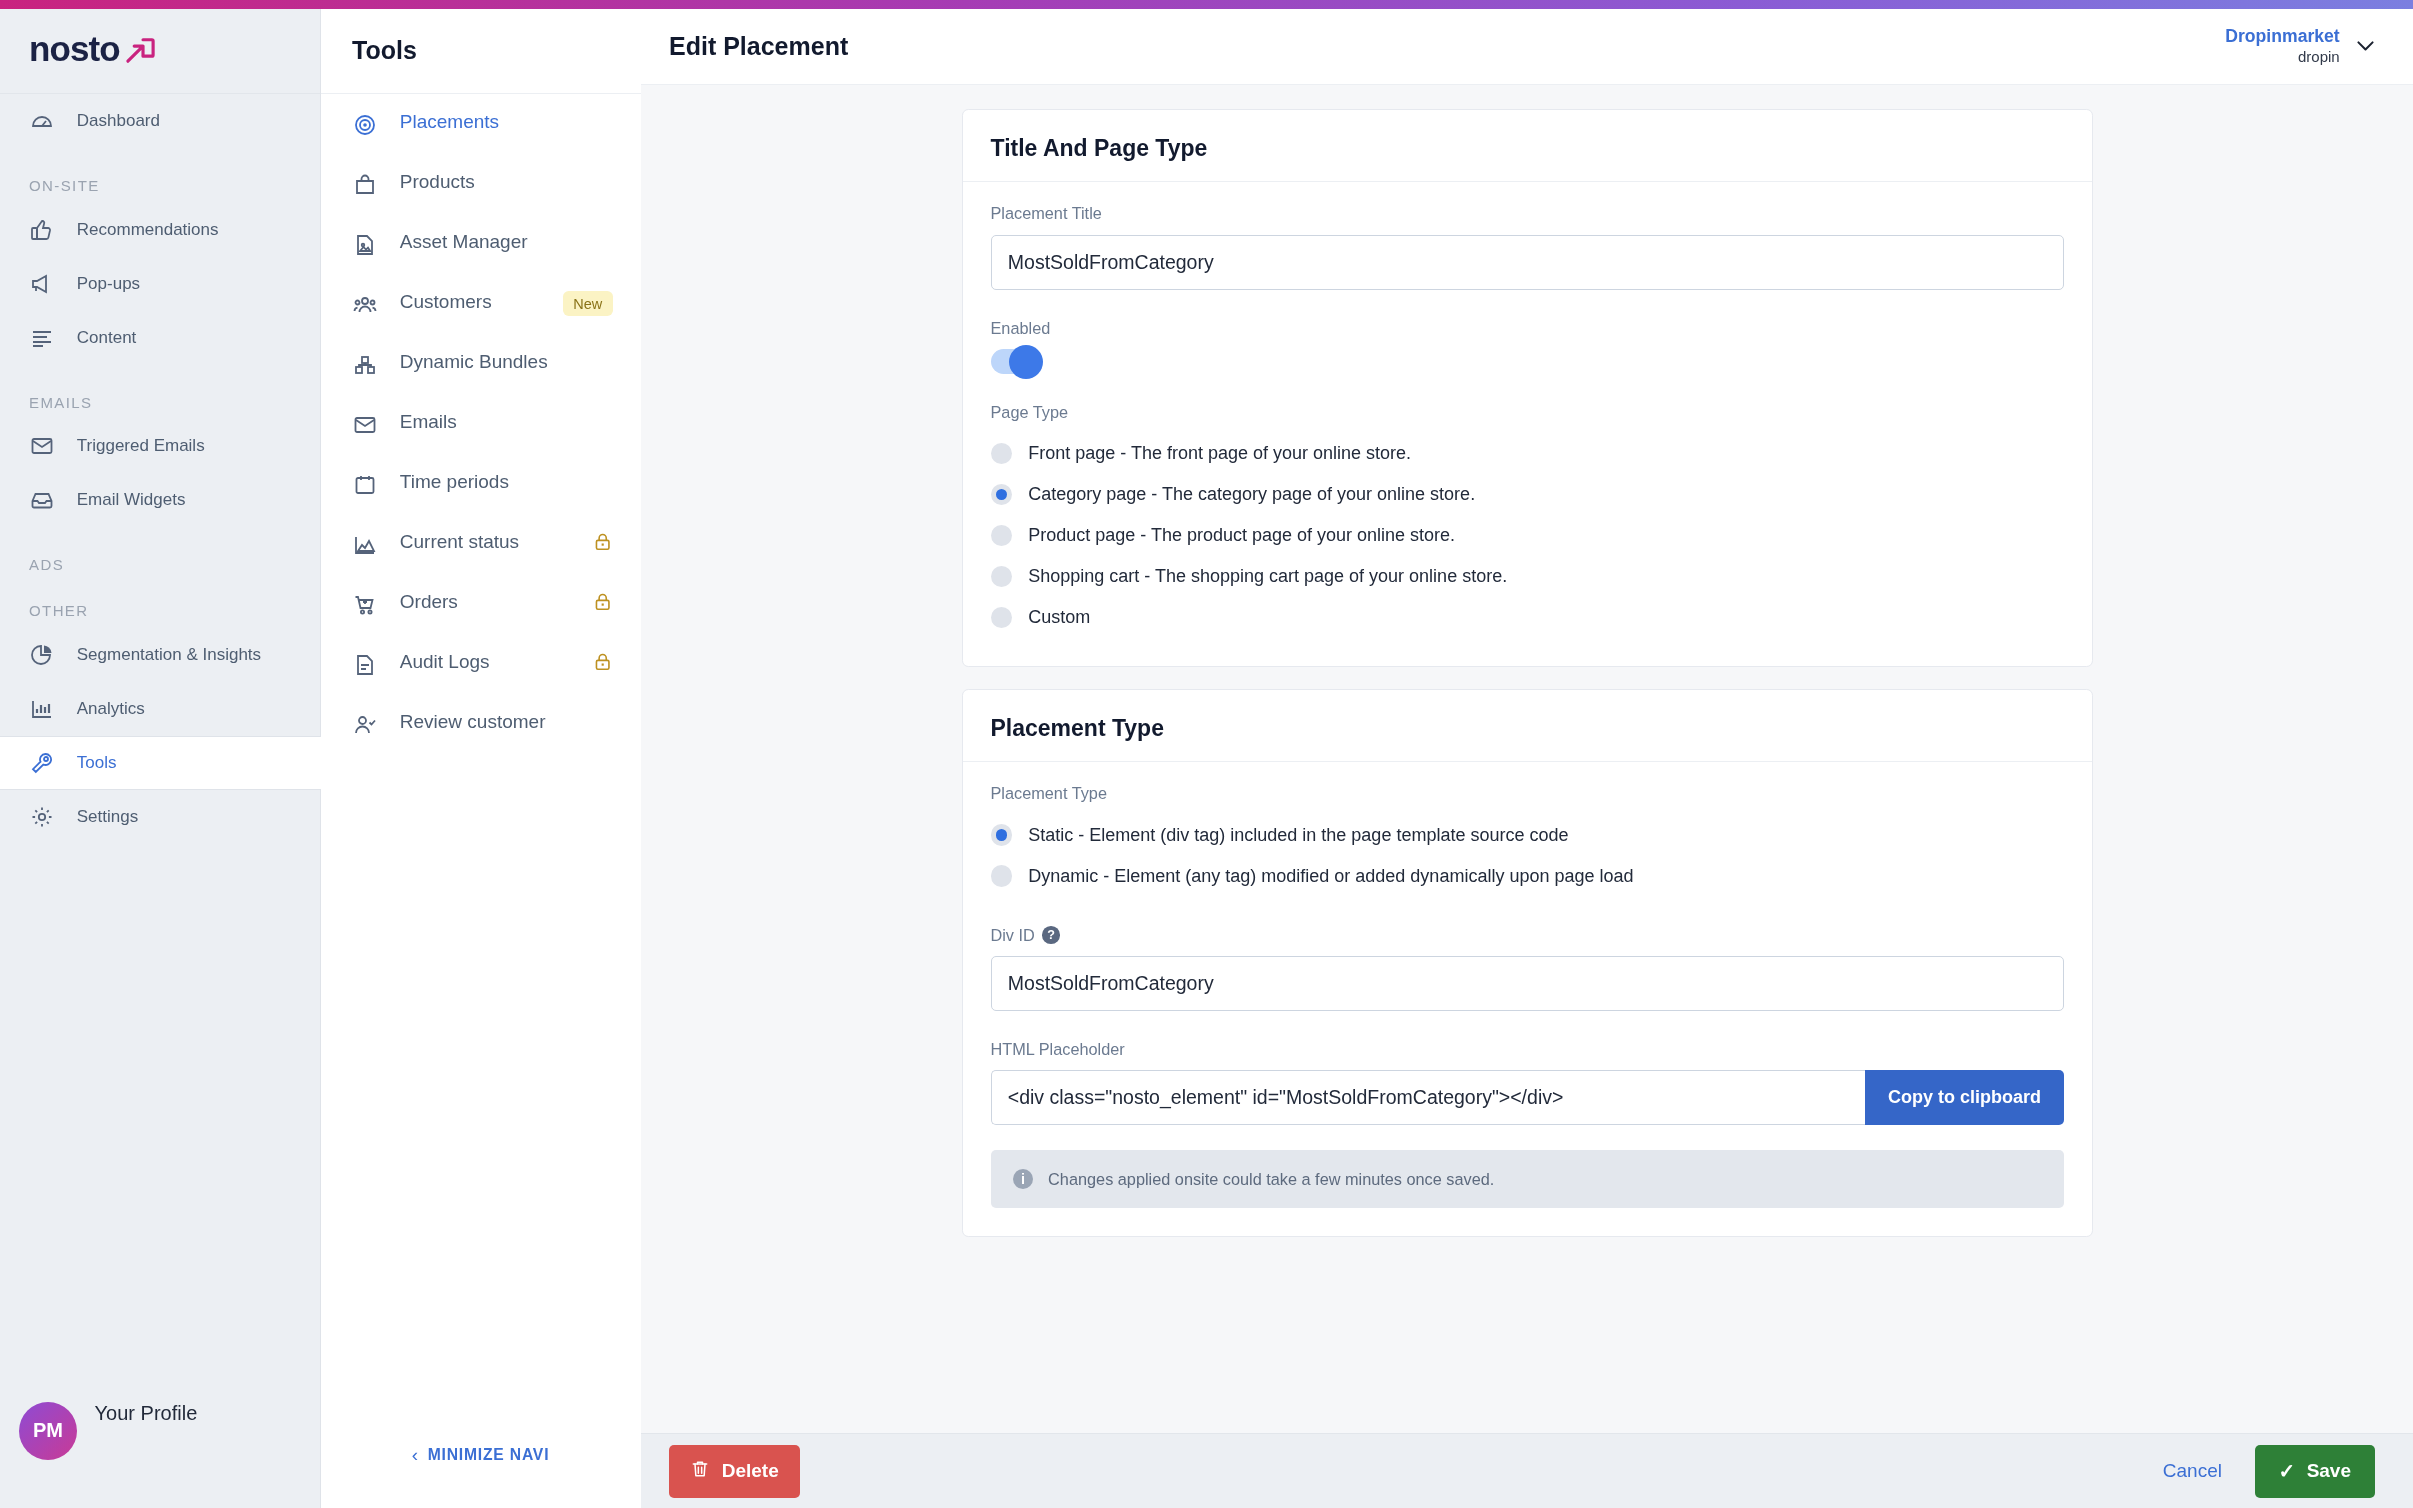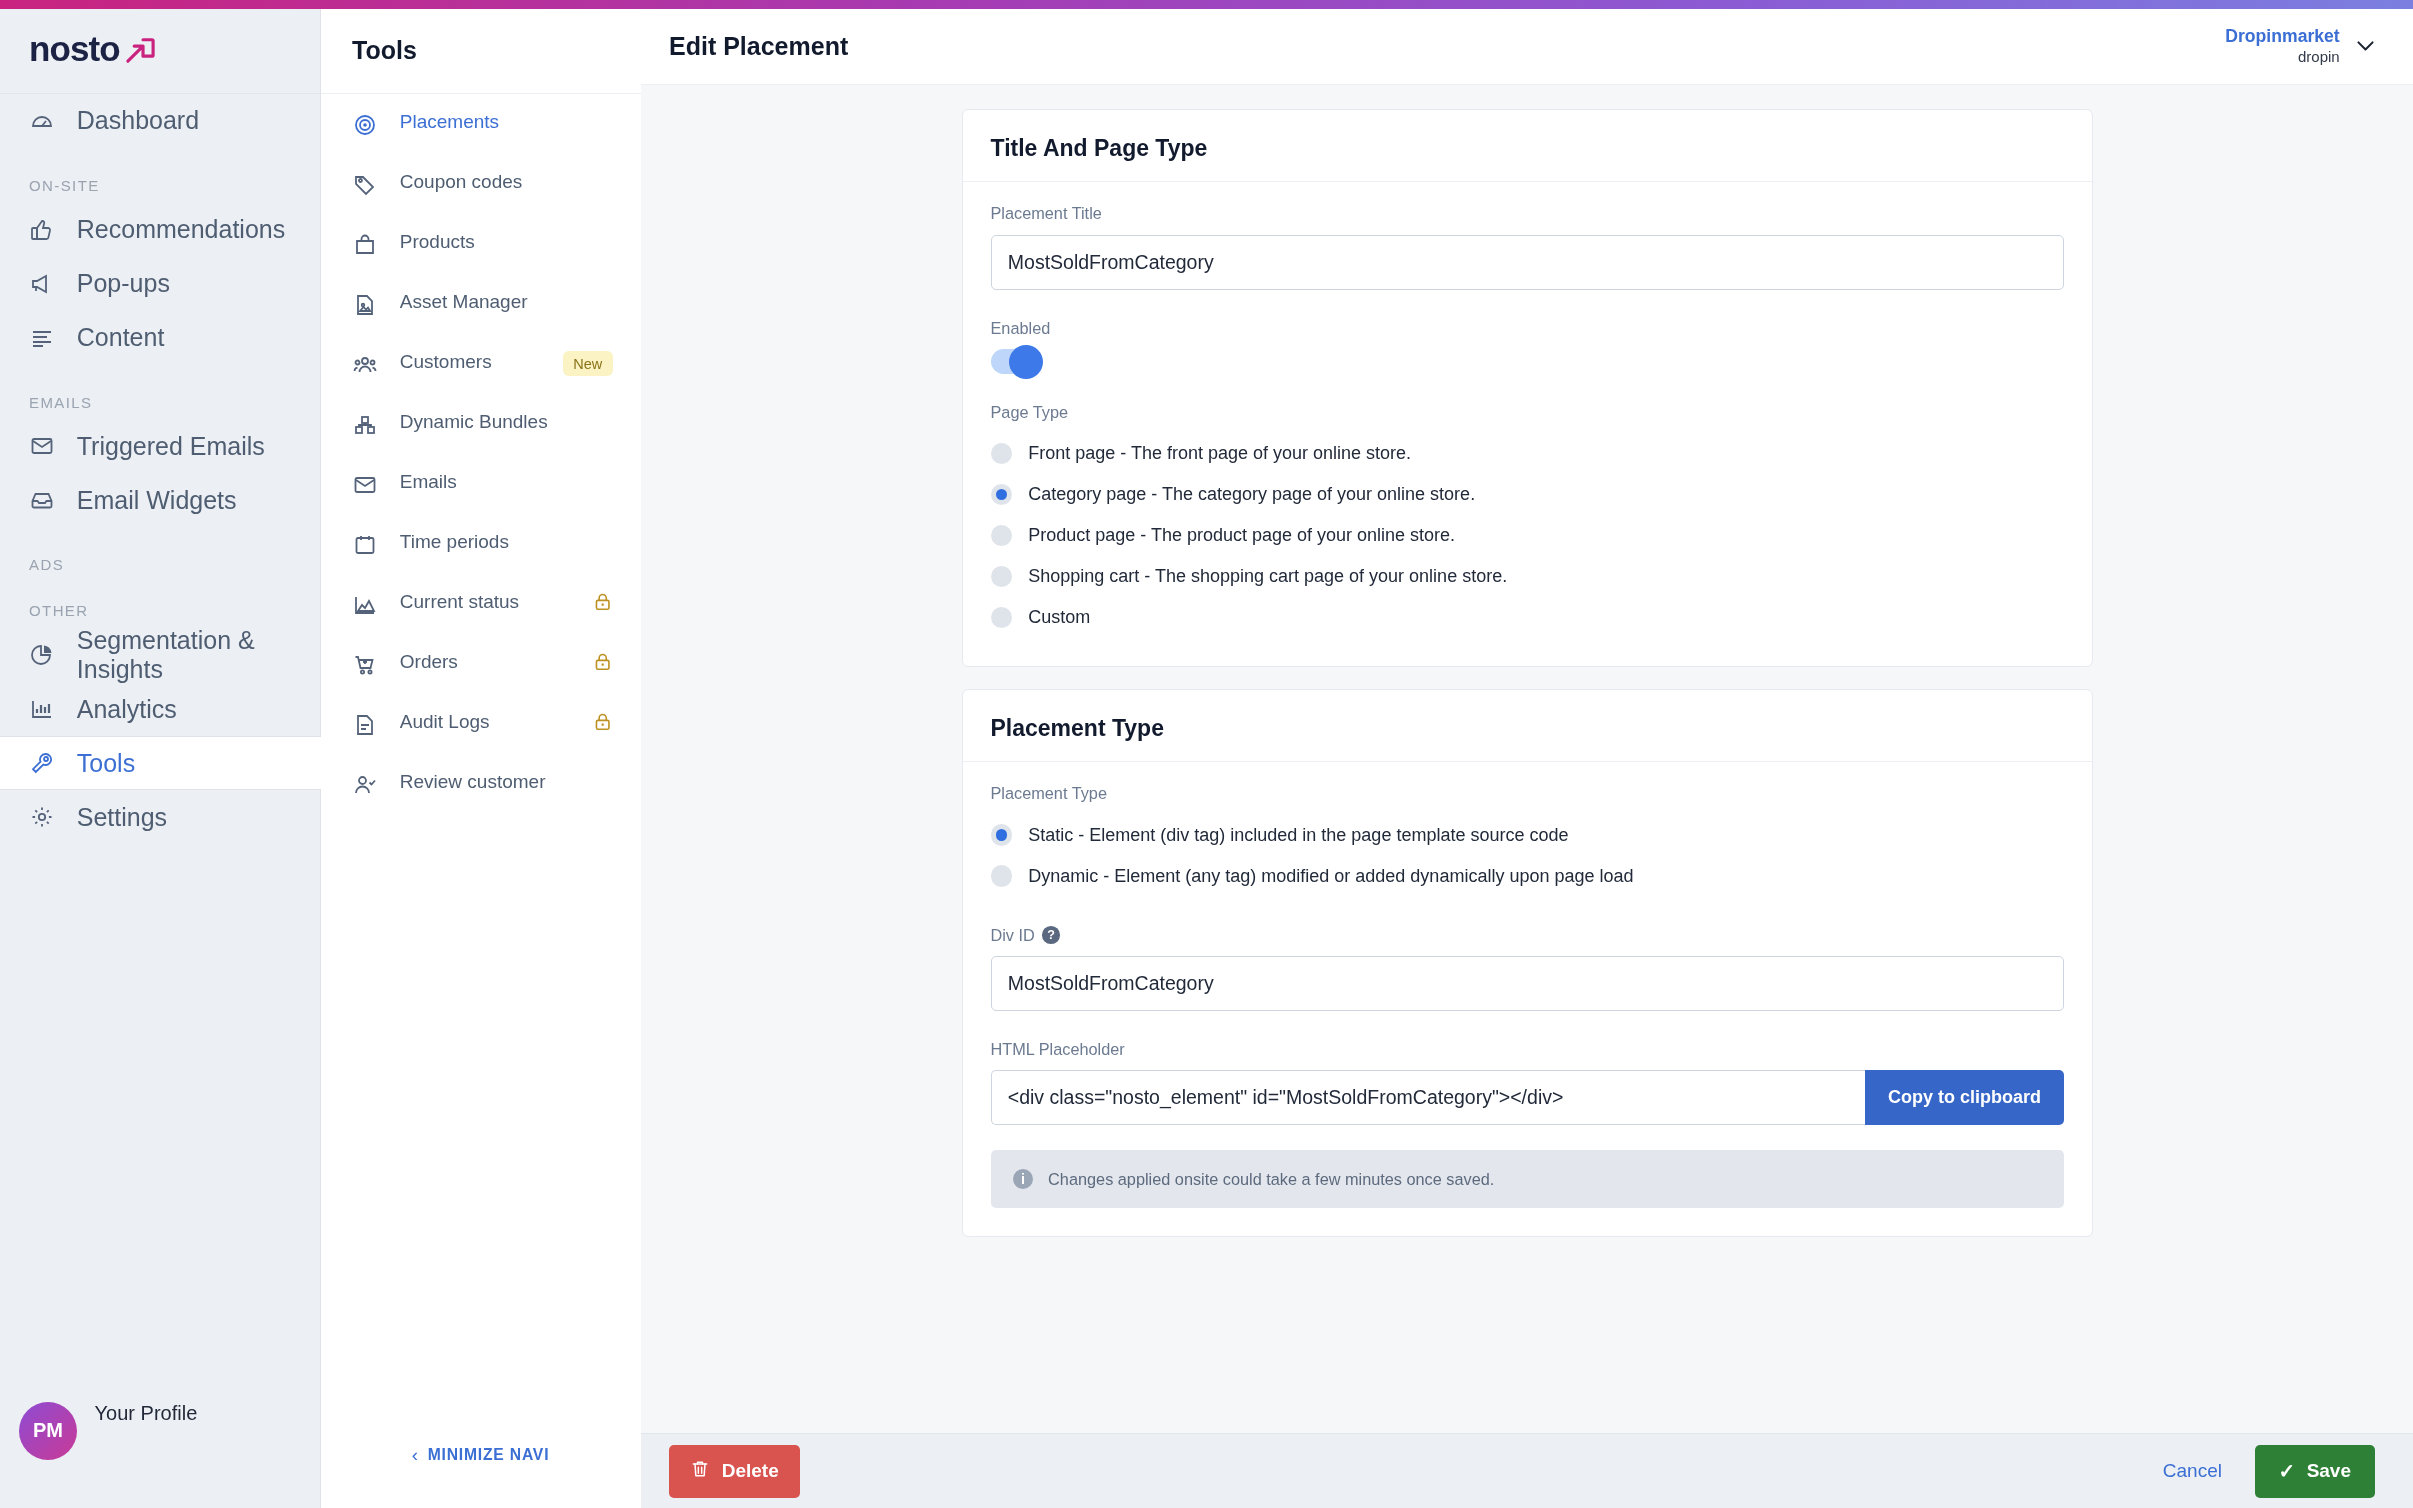--- a/index.html
+++ b/index.html
@@ -38,21 +38,21 @@
   .logo-arrow { display:inline-block; margin-left: 3.8px; vertical-align: -3.8px;}
 
   .nav-section-label {
     font-size: 15px; letter-spacing: 1.4px; color: #9aa3b0;
     padding: 0 0 0 29px; margin-top: 29px; margin-bottom: 8.8px;
     font-weight: 400;
   }
   .nav-item {
     display: flex; align-items: center;
     height: 54px; padding-left: 29px;
-    color: #4e5d71; font-size: 25px;
+    color: #4e5d71; font-size: 17px;
     position: relative;
     cursor: pointer;
   }
   .nav-item .nav-ico {
     width: 26.4px; height: 26.4px; margin-right: 21.4px;
     display: flex; align-items: center; justify-content: center;
     flex: 0 0 26.4px;
   }
   .nav-item.active {
     background: #ffffff; color: #3b6fd4;
@@ -397,29 +397,20 @@
       <span class="tool-ico">
         <svg width="24" height="24" viewBox="0 0 24 24">
             <circle cx="12" cy="12" r="9"></circle>
             <circle cx="12" cy="12" r="5"></circle>
             <circle cx="12" cy="12" r="1.8" fill="#3b6fd4" stroke="none"></circle>
           </svg>
       </span>
       <span class="tool-label">Placements</span>
     </div>
 
-    <div class="tool-item">
-      <span class="tool-ico">
-        <svg width="24" height="24" viewBox="0 0 24 24">
-            <path d="M3 11V4h7l10 10-7 7z"></path>
-            <circle cx="7.5" cy="7.5" r="1.5"></circle>
-          </svg>
-      </span>
-      <span class="tool-label">Coupon codes</span>
-    </div>
 
     <div class="tool-item">
       <span class="tool-ico">
         <svg width="24" height="24" viewBox="0 0 24 24">
             <path d="M4 8h16v12H4z"></path>
             <path d="M8.5 8V6a3.5 3.5 0 0 1 7 0v2"></path>
           </svg>
       </span>
       <span class="tool-label">Products</span>
     </div>

